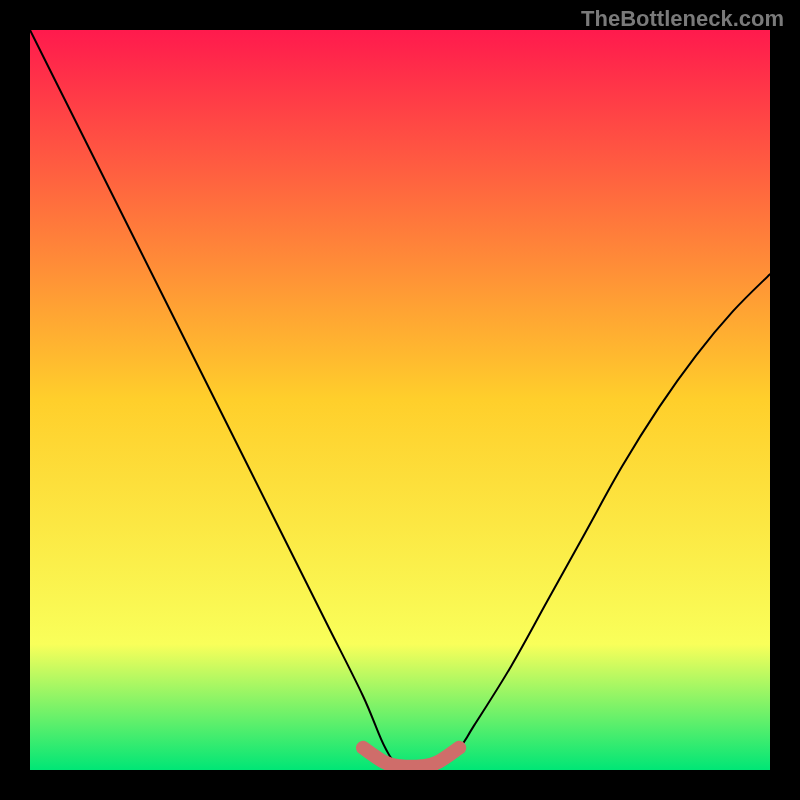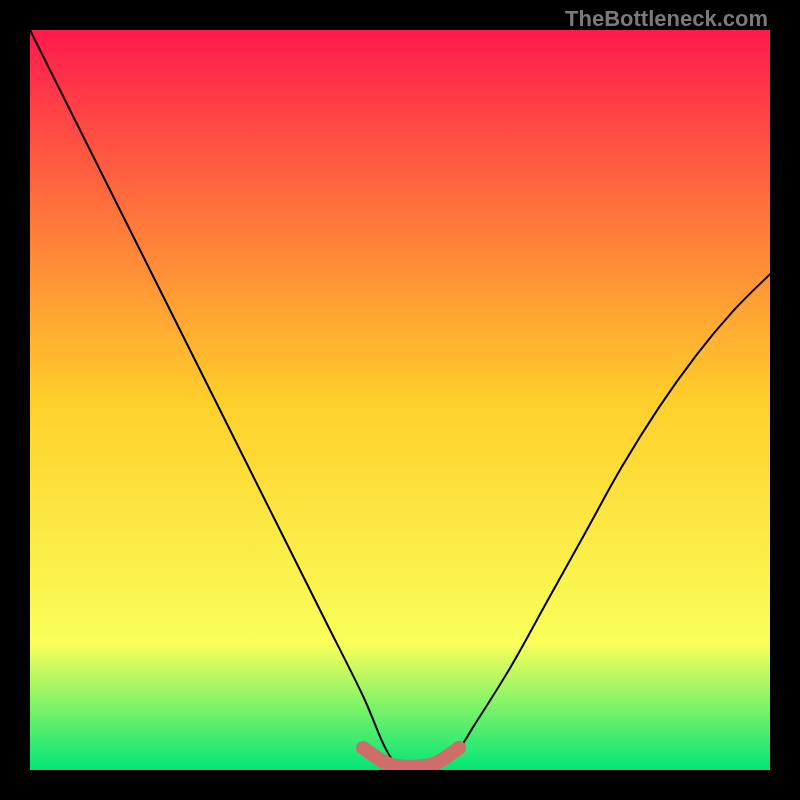--- a/index.html
+++ b/index.html
@@ -8,21 +8,21 @@
   .frame {
     width: 800px;
     height: 800px;
     background: #000;
     position: relative;
   }
 
   .watermark {
     position: absolute;
     top: 6px;
-    right: 32px;
+    right: 16px;
     font-family: Arial, Helvetica, sans-serif;
     font-size: 22px;
     font-weight: bold;
     color: #7a7a7a;
     z-index: 10;
   }
 
   .plot {
     position: absolute;
     left: 30px;

